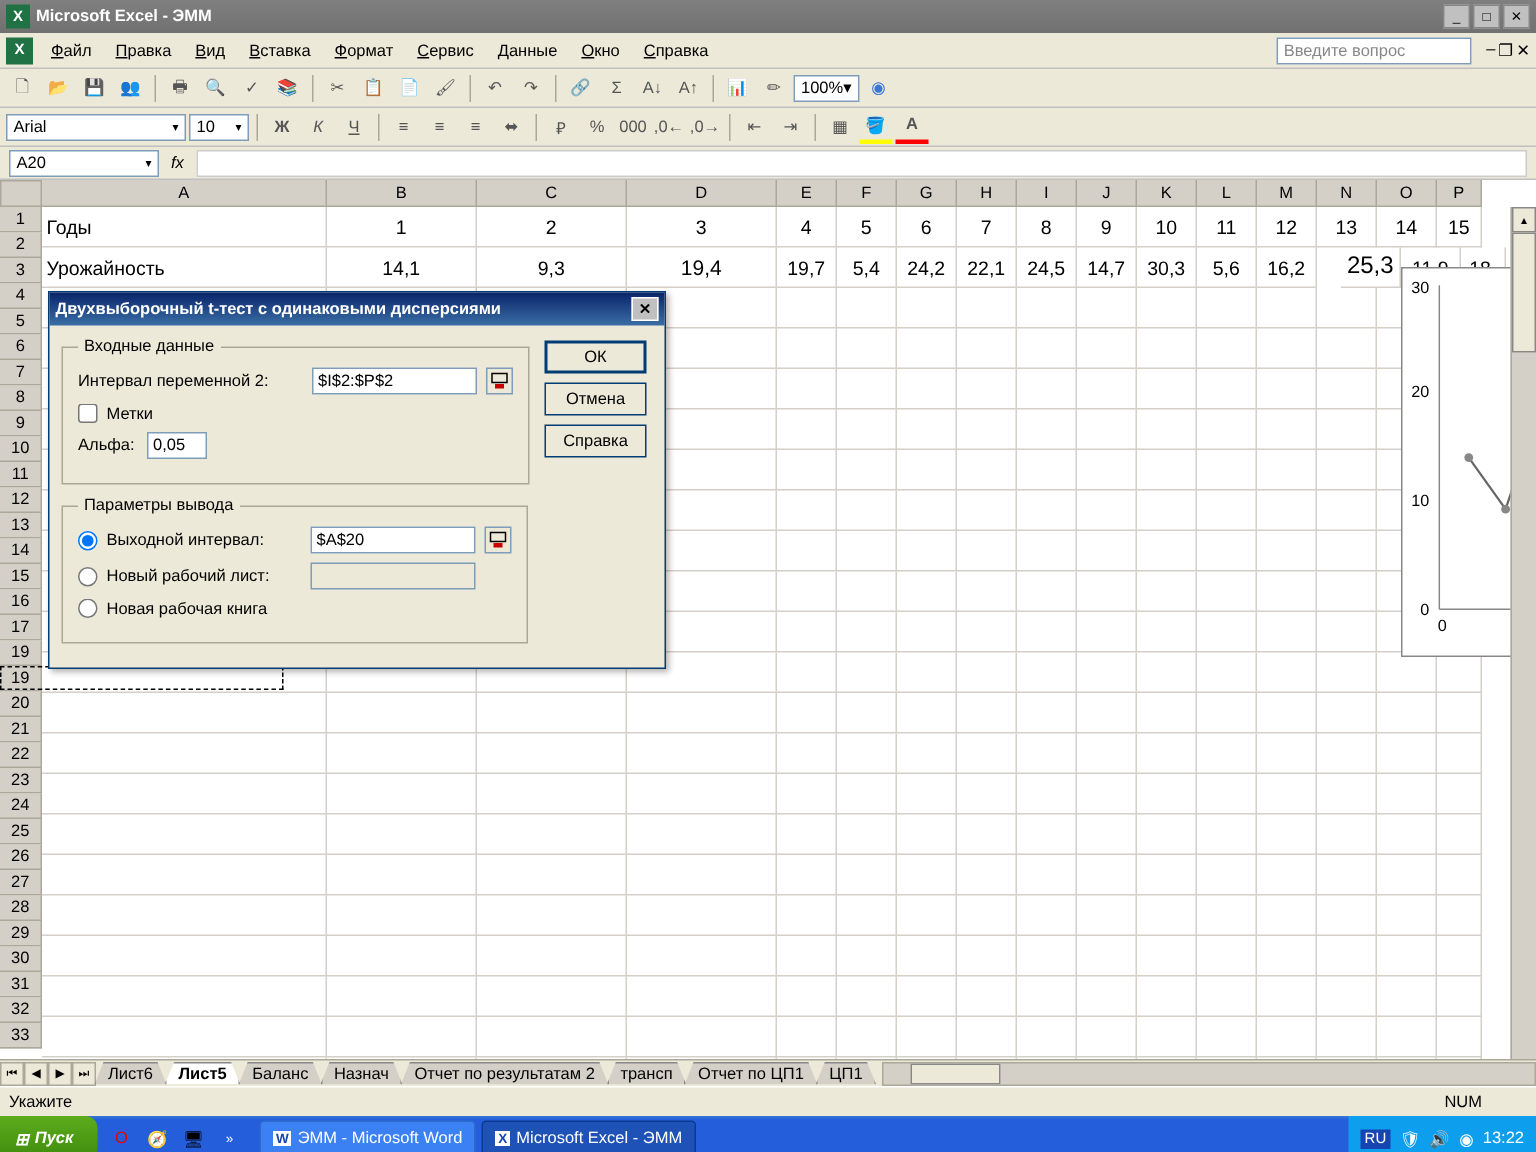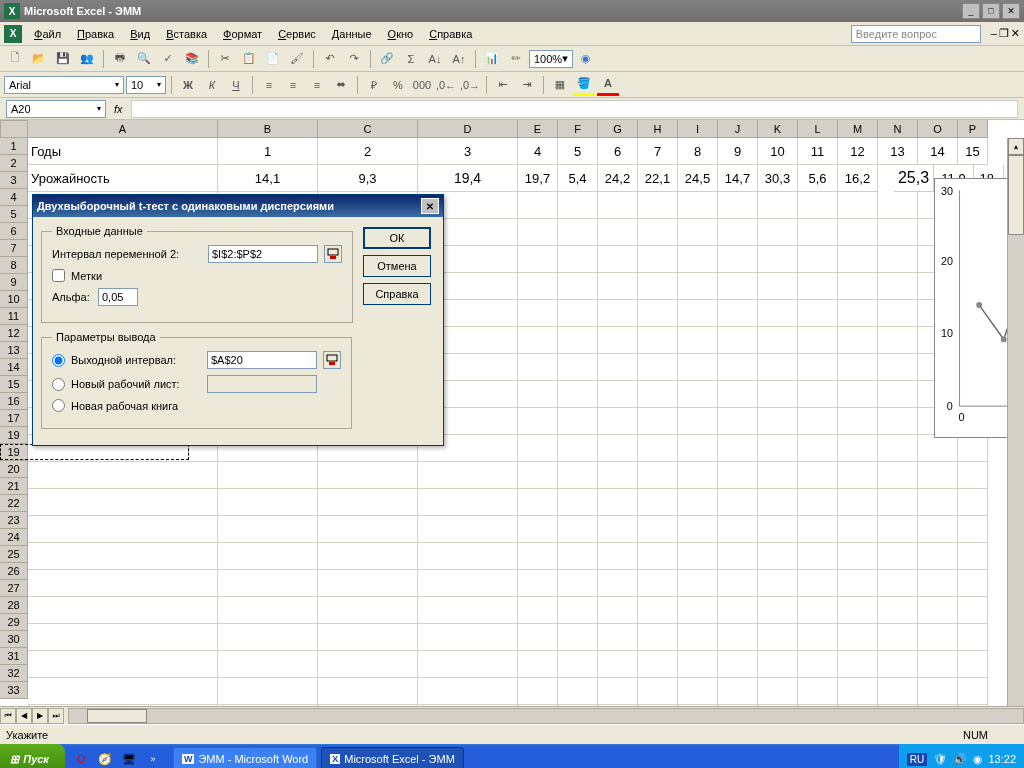--- a/index.html
+++ b/index.html
@@ -884,20 +884,30 @@
   </div>
 </div>
 
 <div class="sheettabs">
   <div class="nav">
     <span>⏮</span>
     <span>◀</span>
     <span>▶</span>
     <span>⏭</span>
   </div>
+  <div id="tabs" style="display:flex">
+      <div class="tab">Лист6</div>
+      <div class="tab active">Лист5</div>
+      <div class="tab">Баланс</div>
+      <div class="tab">Назнач</div>
+      <div class="tab">Отчет по результатам 2</div>
+      <div class="tab">трансп</div>
+      <div class="tab">Отчет по ЦП1</div>
+      <div class="tab">ЦП1</div>
+    </div>
   <div class="tabscroll">
       <div class="thumb"></div>
     </div>
 </div>
 
 <div class="statusbar">
   <span>Укажите</span>
   <span class="r">NUM</span>
 </div>
 

